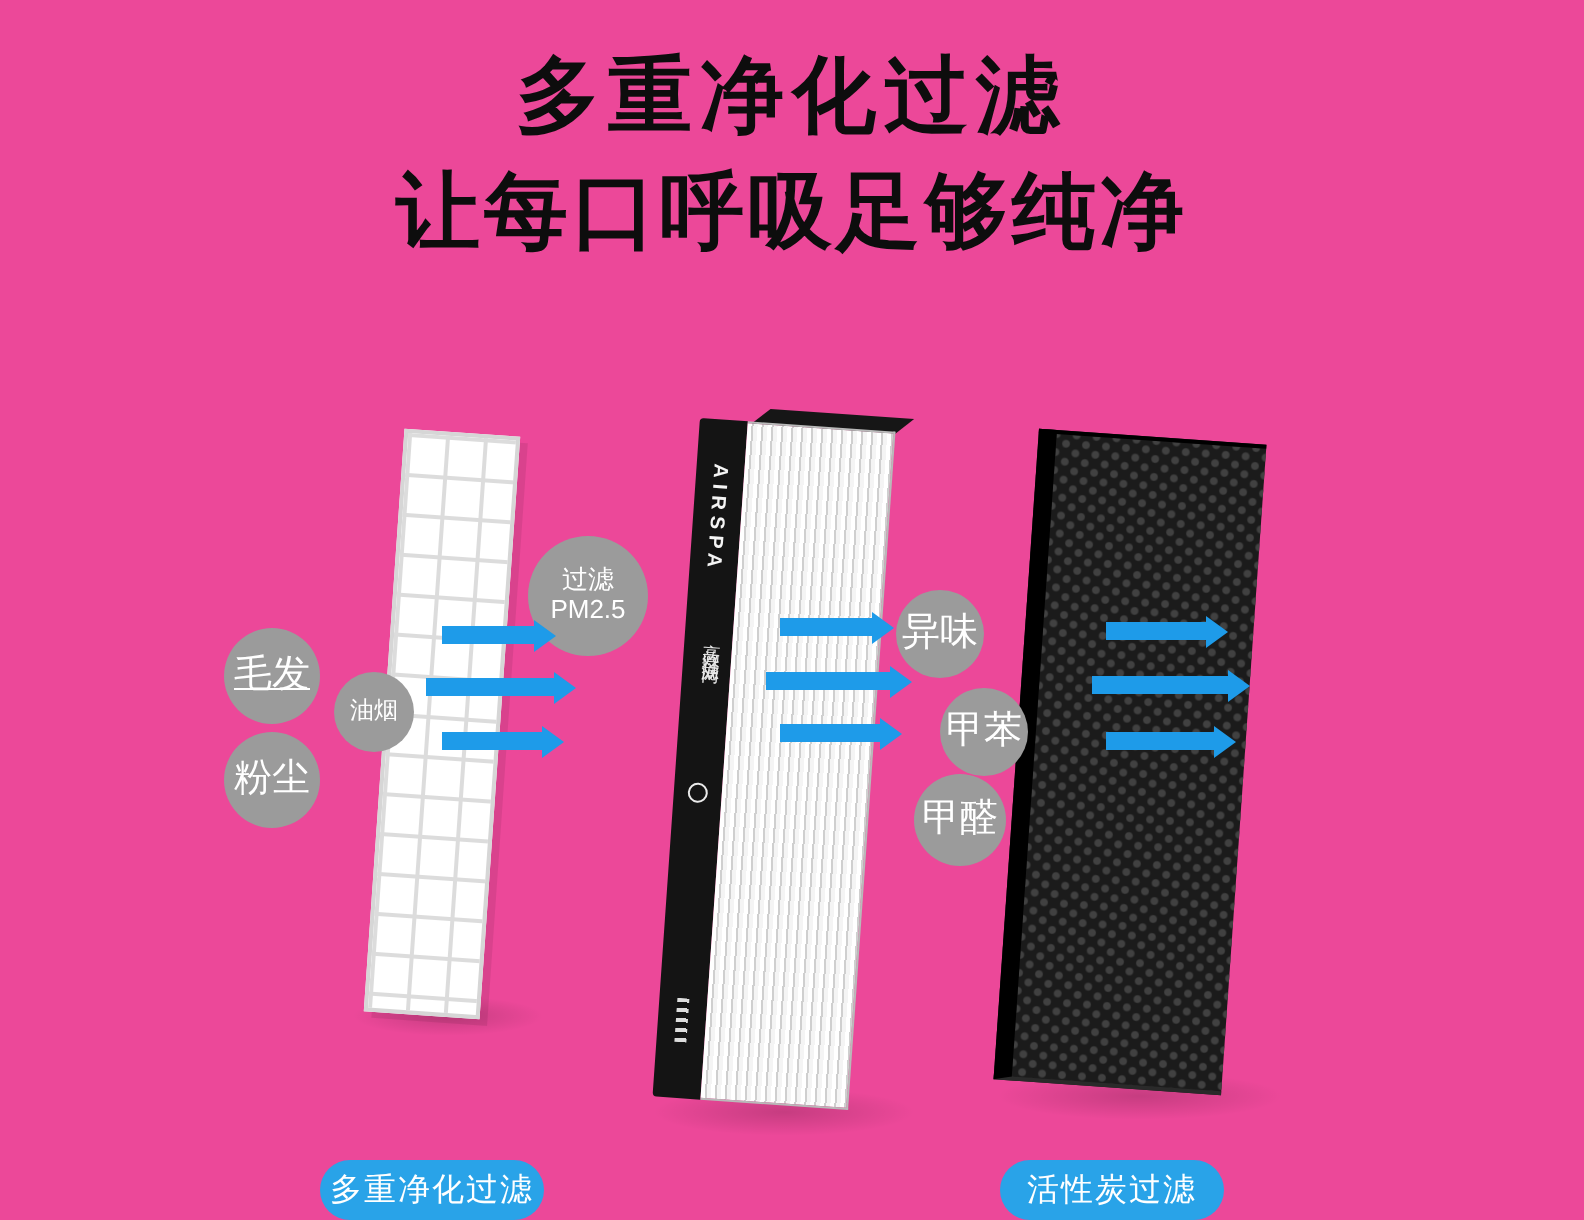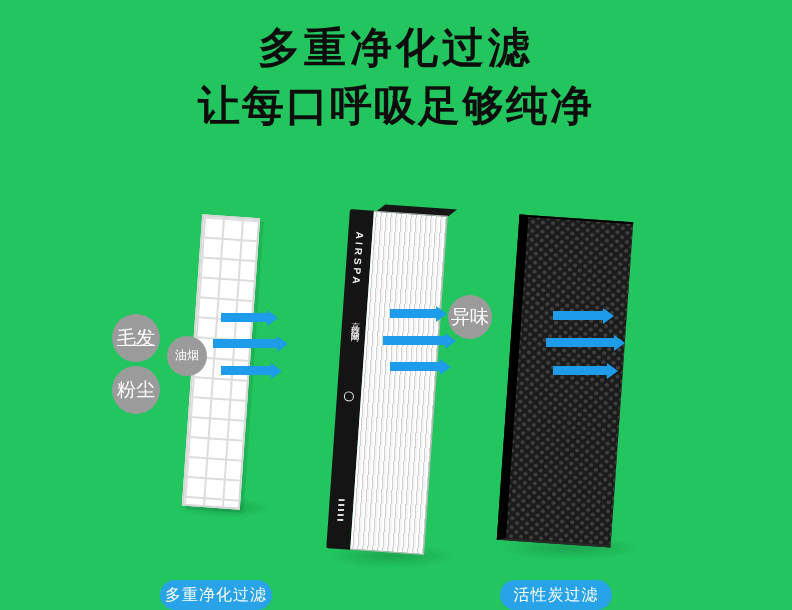--- a/index.html
+++ b/index.html
@@ -1,18 +1,18 @@
 <!DOCTYPE html>
 <html style="--accent-blue: #29a3e8; --arrow-blue: #1e9be9; --label-gray: #9b9b9b;"><head>
 <meta charset="utf-8">
 <style>
   * { margin:0; padding:0; box-sizing:border-box; }
   html,body { background:#ffffff; }
   body { font-family:"Liberation Sans", sans-serif; }
-  .canvas { position:relative; width:792px; height:610px; background:#22c55e; overflow:hidden; }
+  .canvas { position:relative; width:792px; height:610px; background:#ec4899; overflow:hidden; }
 
   
   .title { position:absolute; top:20px; left:0; width:100%; text-align:center;
            font-size:42px; font-weight:700; color:#0d0d0d; letter-spacing:4px; }
   .subtitle { position:absolute; top:78px; left:0; width:100%; text-align:center;
            font-size:42px; font-weight:700; color:#0d0d0d; letter-spacing:2px; }
 
   
   .ground-shadow { position:absolute; border-radius:50%;
            background:radial-gradient(ellipse at center, rgba(0,0,0,0.16), rgba(0,0,0,0) 70%); }
@@ -125,22 +125,32 @@
 
   <div class="bubble b-hair">
     <span>毛发</span>
   </div>
   <div class="bubble b-oil">
     <span>油烟</span>
   </div>
   <div class="bubble b-dust">
     <span>粉尘</span>
   </div>
+  <div class="bubble b-pm">
+    <span>过滤</span>
+    <span>PM2.5</span>
+  </div>
   <div class="bubble b-odor">
     <span>异味</span>
+  </div>
+  <div class="bubble b-tol">
+    <span>甲苯</span>
+  </div>
+  <div class="bubble b-form">
+    <span>甲醛</span>
   </div>
 
   <div class="arrow a11"></div>
   <div class="arrow a12"></div>
   <div class="arrow a13"></div>
   <div class="arrow a21"></div>
   <div class="arrow a22"></div>
   <div class="arrow a23"></div>
   <div class="arrow a31"></div>
   <div class="arrow a32"></div>

